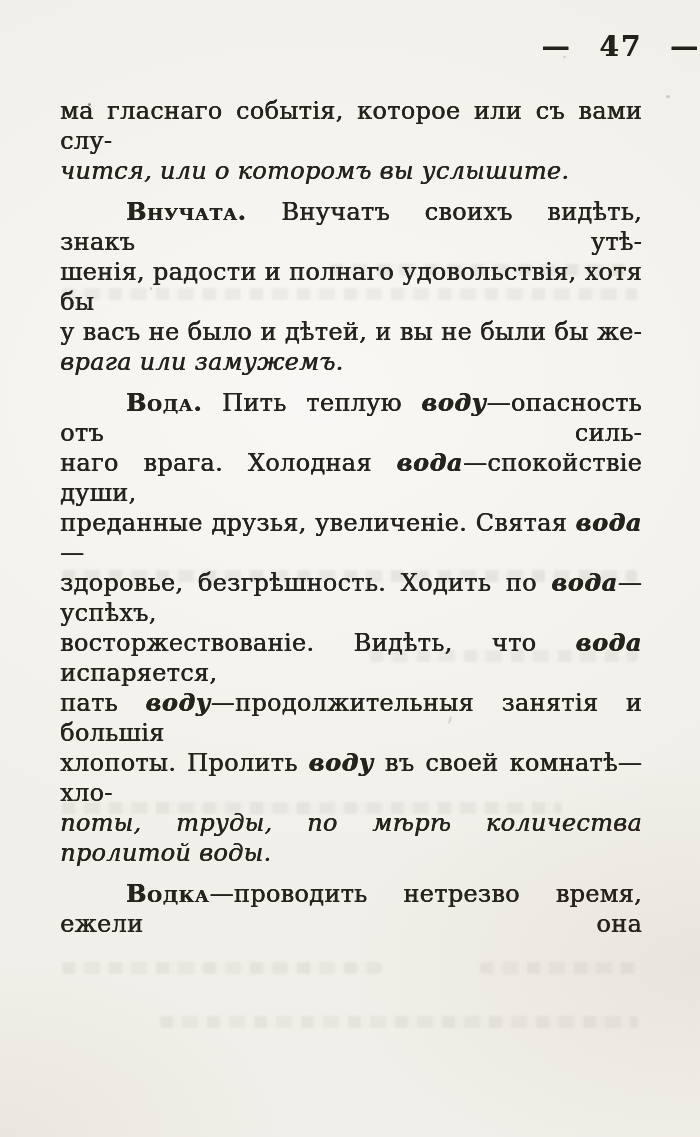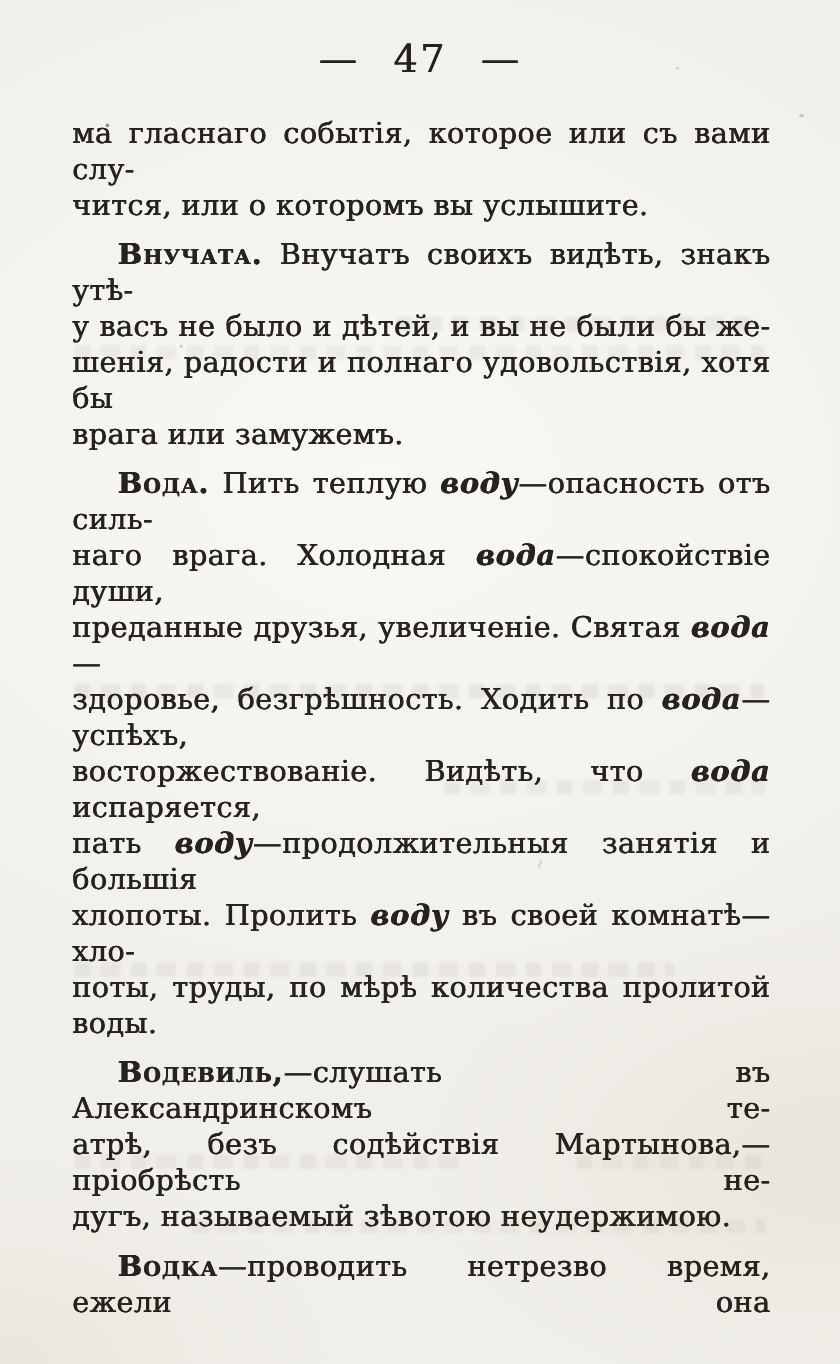--- a/index.html
+++ b/index.html
@@ -14,23 +14,23 @@
     position: absolute; inset: 0;
     background:
       radial-gradient(ellipse 900px 700px at 45% 35%, rgba(255,255,255,0.55), rgba(255,255,255,0) 70%),
       radial-gradient(ellipse 500px 300px at 100% 85%, rgba(205,200,188,0.25), rgba(205,200,188,0) 70%),
       radial-gradient(ellipse 400px 250px at 0% 100%, rgba(205,200,188,0.22), rgba(205,200,188,0) 70%),
       #f1efe9;
   }
   .header {
     position: absolute;
     top: 30px; left: 0; width: 100%;
-    text-align: center;
-    font-size: 32px;
-    font-weight: normal;
+    text-align: right;
+    font-size: 28px;
+    font-weight: bold;
     color: #24211b;
     letter-spacing: 2px;
     word-spacing: 16px;
     text-shadow: 0.4px 0 0 currentColor;
   }
   .text-block {
     position: absolute;
     top: 96px; left: 60px; width: 582px;
     color: #26231c;
     font-size: 24px;
@@ -38,26 +38,27 @@
     letter-spacing: 0.3px;
     text-shadow: 0.45px 0 0 currentColor, 0 0 0.5px rgba(38,35,28,0.6);
   }
   .para { margin: 0 0 0 0; }
   .para + .para { margin-top: 11px; }
   .line {
     text-align: justify;
     text-align-last: justify;
     white-space: normal;
   }
-  .line.last { text-align-last: left; }
+  .line.last { text-align-last: left; font-style: italic; }
   .line.indent { text-indent: 38px; }
   .hw {
     font-weight: bold;
     font-variant-caps: small-caps;
     letter-spacing: 0.8px;
+    margin-left: 28px;
   }
   .it { font-style: italic; letter-spacing: 0.6px; font-weight: bold; }
   
   .ghost {
     position: absolute;
     height: 12px;
     border-radius: 3px;
     background: repeating-linear-gradient(90deg,
       rgba(125,119,106,0.55) 0px, rgba(125,119,106,0.55) 13px,
       rgba(125,119,106,0.08) 13px, rgba(125,119,106,0.08) 22px,
@@ -95,37 +96,32 @@
 
   <div class="header">— 47 —</div>
 
   <div class="text-block">
       <div class="para">
         <div class="line"><span>ма гласнаго событія, которое или съ вами слу-</span></div>
         <div class="line last"><span>чится, или о которомъ вы услышите.</span></div>
       </div>
       <div class="para">
         <div class="line indent"><span class="hw">Внучата.</span><span> Внучатъ своихъ видѣть, знакъ утѣ-</span></div>
+        <div class="line"><span>шенія, радости и полнаго удовольствія, хотя бы</span></div>
         <div class="line"><span>у васъ не было и дѣтей, и вы не были бы же-</span></div>
-        <div class="line"><span>шенія, радости и полнаго удовольствія, хотя бы</span></div>
         <div class="line last"><span>врага или замужемъ.</span></div>
       </div>
       <div class="para">
         <div class="line indent"><span class="hw">Вода.</span><span> Пить теплую </span><span class="it">воду</span><span>—опасность отъ силь-</span></div>
         <div class="line"><span>наго врага. Холодная </span><span class="it">вода</span><span>—спокойствіе души,</span></div>
         <div class="line"><span>преданные друзья, увеличеніе. Святая </span><span class="it">вода</span><span>—</span></div>
         <div class="line"><span>здоровье, безгрѣшность. Ходить по </span><span class="it">вода</span><span>—успѣхъ,</span></div>
         <div class="line"><span>восторжествованіе. Видѣть, что </span><span class="it">вода</span><span> испаряется,</span></div>
         <div class="line"><span>пать </span><span class="it">воду</span><span>—продолжительныя занятія и большія</span></div>
         <div class="line"><span>хлопоты. Пролить </span><span class="it">воду</span><span> въ своей комнатѣ—хло-</span></div>
         <div class="line last"><span>поты, труды, по мѣрѣ количества пролитой воды.</span></div>
       </div>
       <div class="para">
-        <div class="line indent"><span class="hw">Водевиль,</span><span>—слушать въ Александринскомъ те-</span></div>
-        <div class="line"><span>атрѣ, безъ содѣйствія Мартынова,—пріобрѣсть не-</span></div>
-        <div class="line last"><span>дугъ, называемый зѣвотою неудержимою.</span></div>
-      </div>
-      <div class="para">
         <div class="line indent"><span class="hw">Водка</span><span>—проводить нетрезво время, ежели она</span></div>
       </div>
     </div>
 
 </div>
 
 </body></html>

